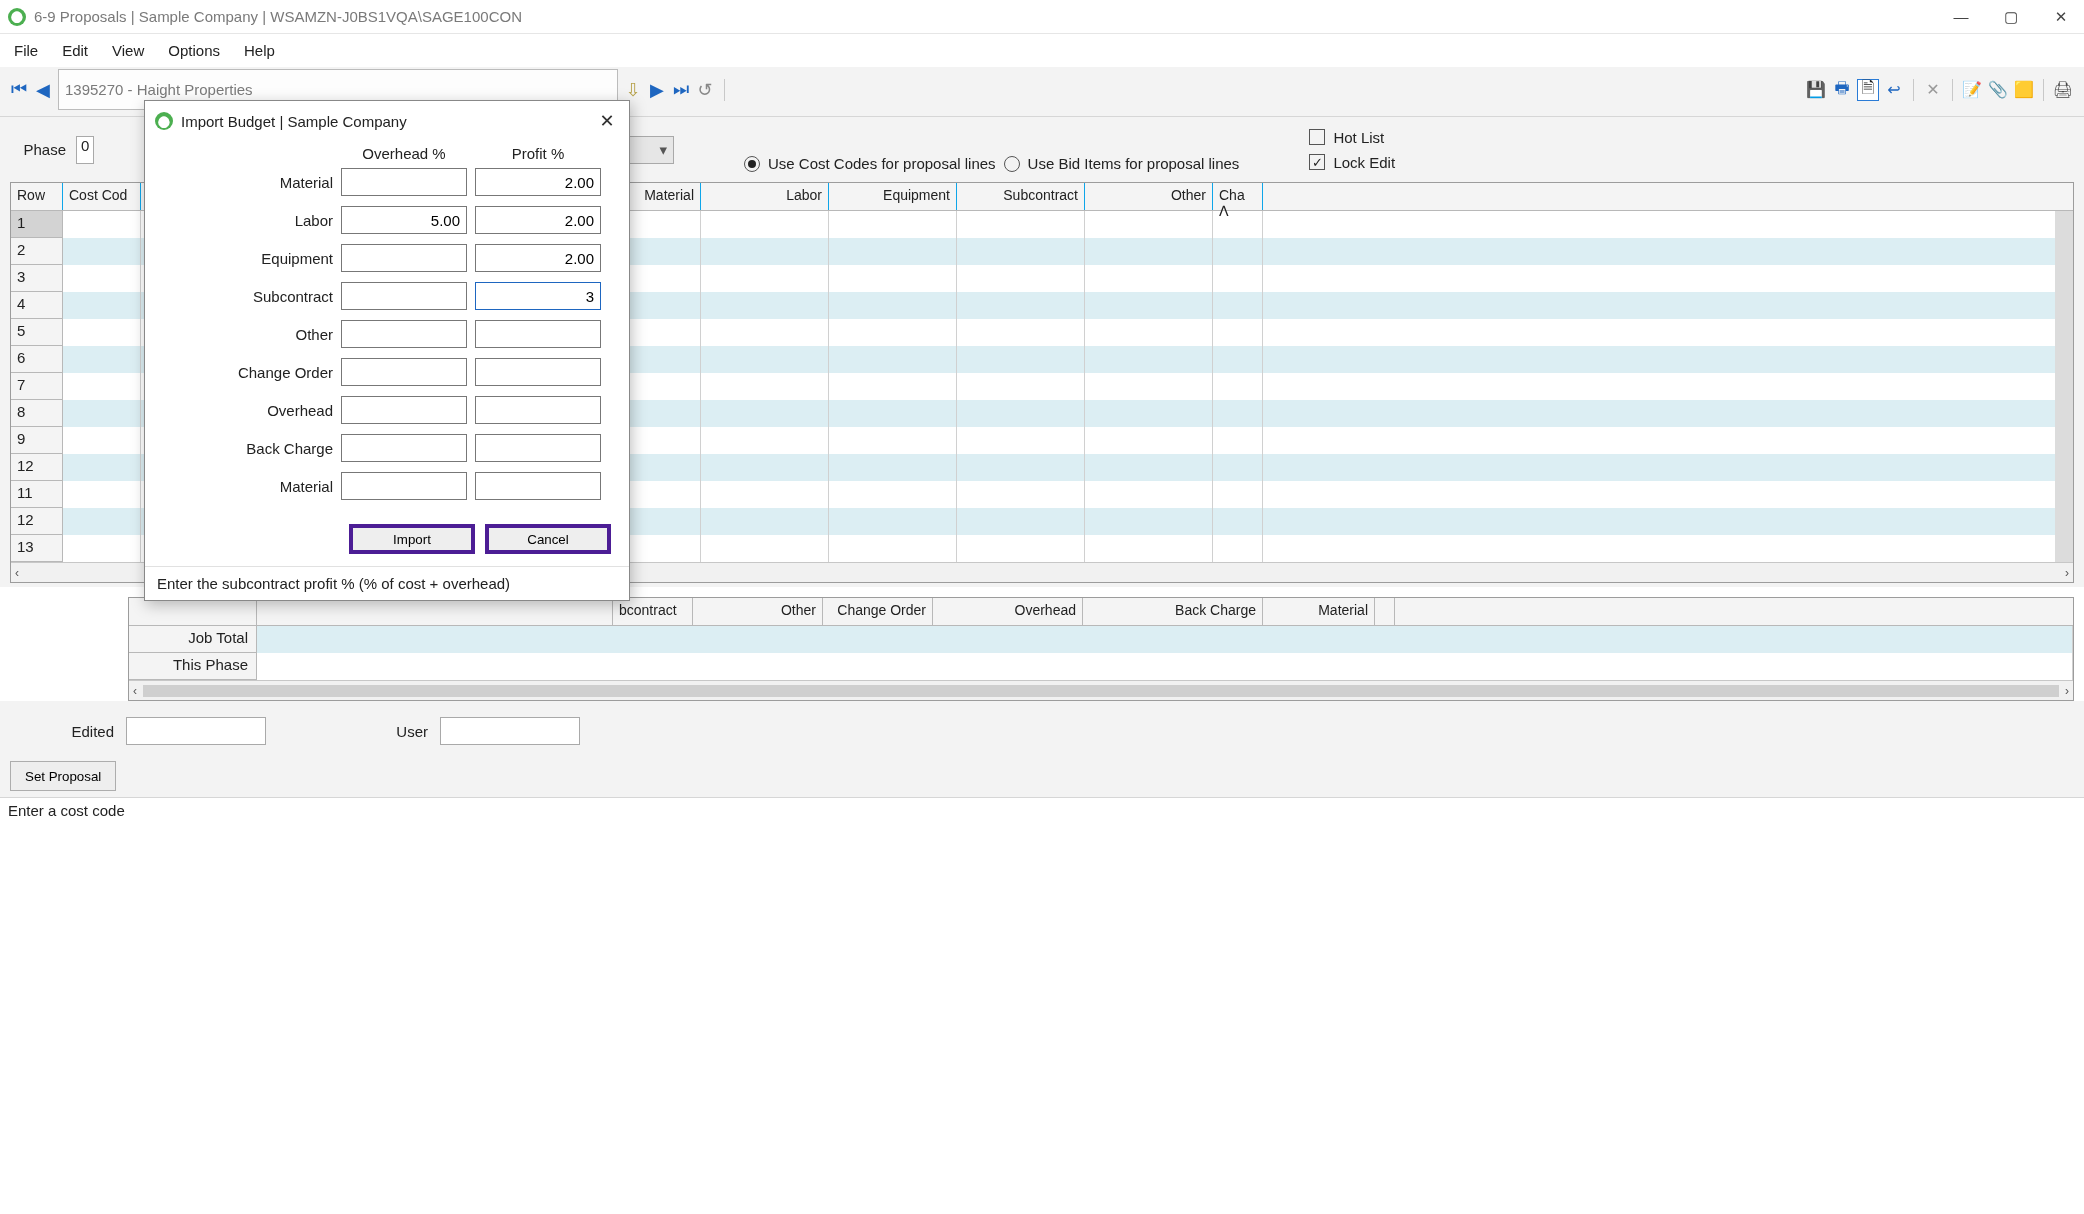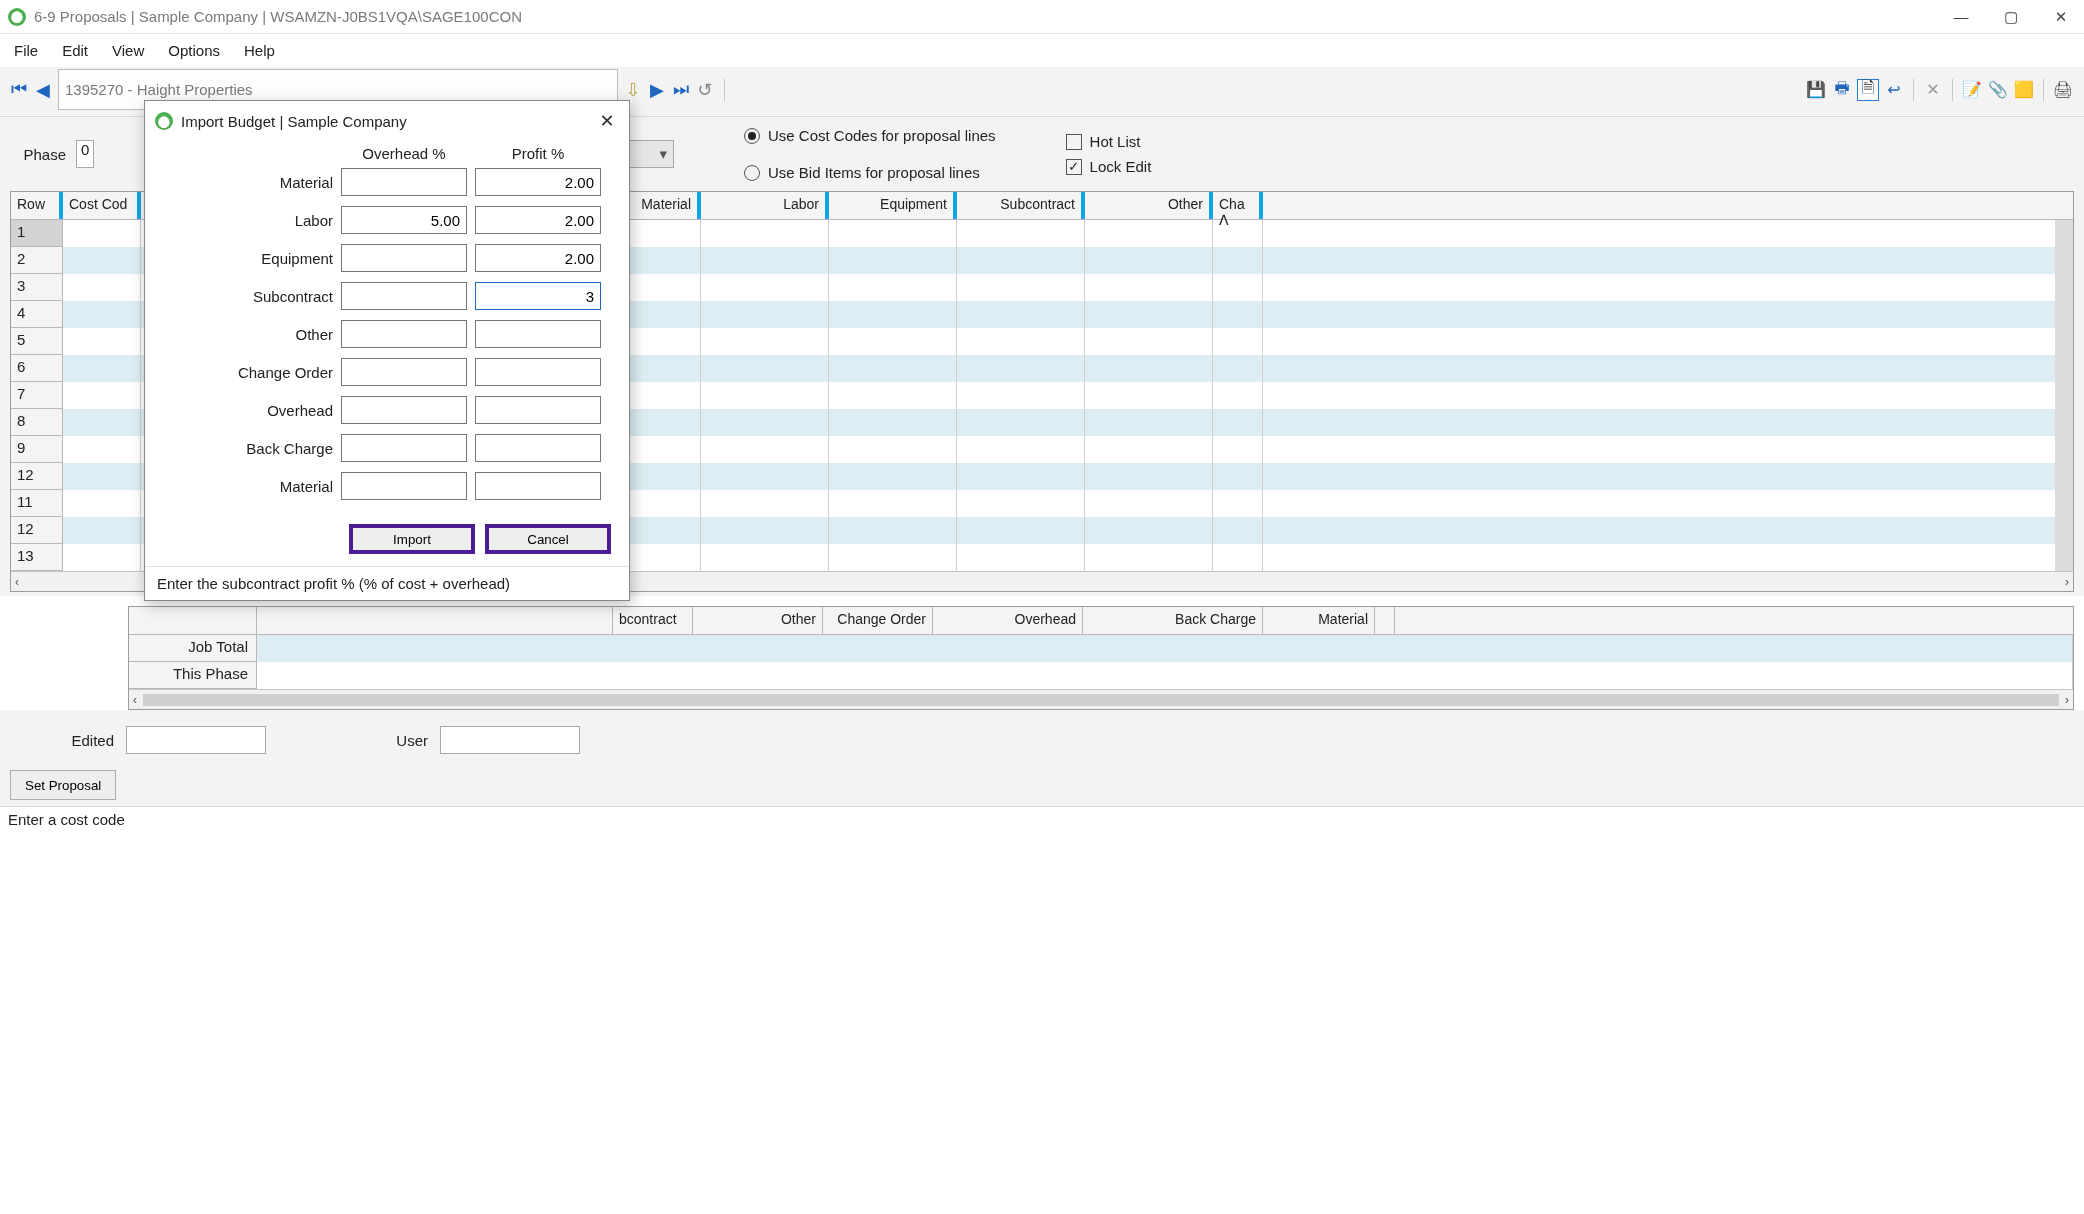--- a/index.html
+++ b/index.html
@@ -65,21 +65,21 @@
   .form-label { width: 52px; text-align: right; }
   .phase-input {
     width: 18px; height: 28px; border: 1px solid #a9a9a9; background: #fff;
     padding: 0 4px;
   }
   .big-combo {
     width: 430px; height: 28px; border: 1px solid #a9a9a9;
     background: #e6e6e6; display: flex; align-items: center; justify-content: flex-end;
     padding-right: 6px; color: #555;
   }
-  .radio-col { display: flex; flex-direction: column; gap: 20px; margin-left: 60px; }
+  .radio-col { display: flex; gap: 8px; margin-left: 60px; margin-top: 28px; }
   .radio-row { display: flex; align-items: center; gap: 8px; }
   .radio-dot {
     width: 16px; height: 16px; border: 1px solid #555; border-radius: 50%;
     display: inline-flex; align-items: center; justify-content: center;
   }
   .radio-dot.checked::after {
     content: ""; width: 8px; height: 8px; background: #222; border-radius: 50%;
   }
   .check-col { display: flex; flex-direction: column; gap: 8px; margin-left: 60px; }
   .check-box {
@@ -93,21 +93,21 @@
   }
   .grid {
     border: 1px solid #9c9c9c; background: #fff;
     position: relative; overflow: hidden;
   }
   .grid .head-row {
     display: flex; height: 28px; background: #f4f4f4;
     border-bottom: 1px solid #b8b8b8;
   }
   .grid .head-cell {
-    border-right: 4px solid #0ea5e9;
+    border-right: 1px solid #0ea5e9;
     padding: 4px 6px; text-align: right; color: #222;
     font-size: 14px;
   }
   .grid .head-cell.left { text-align: left; }
   .grid .body-row {
     display: flex; height: 27px;
   }
   .grid .body-row:nth-child(odd) { background: #fff; }
   .grid .body-row:nth-child(even) { background: #dceef3; }
   .grid .body-cell { border-right: 1px solid #d0d0d0; }

